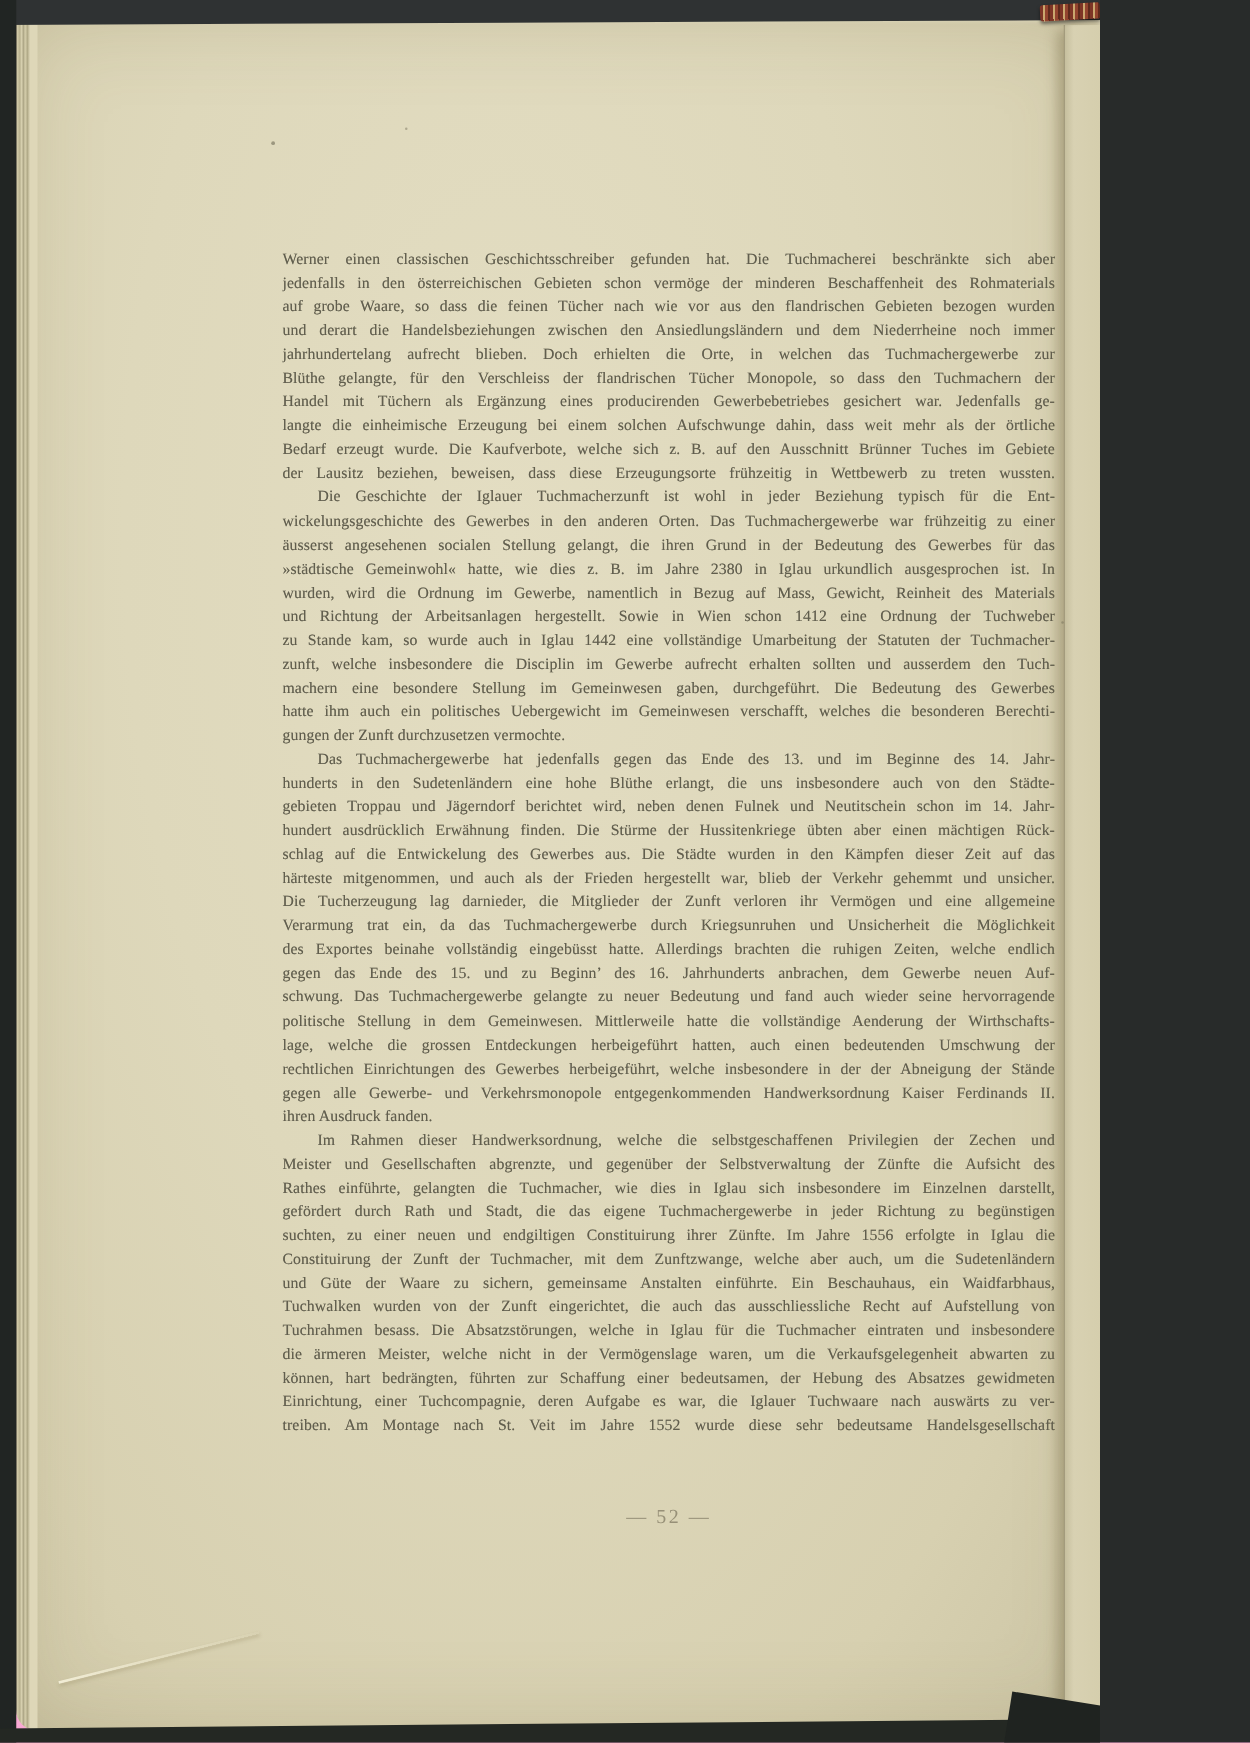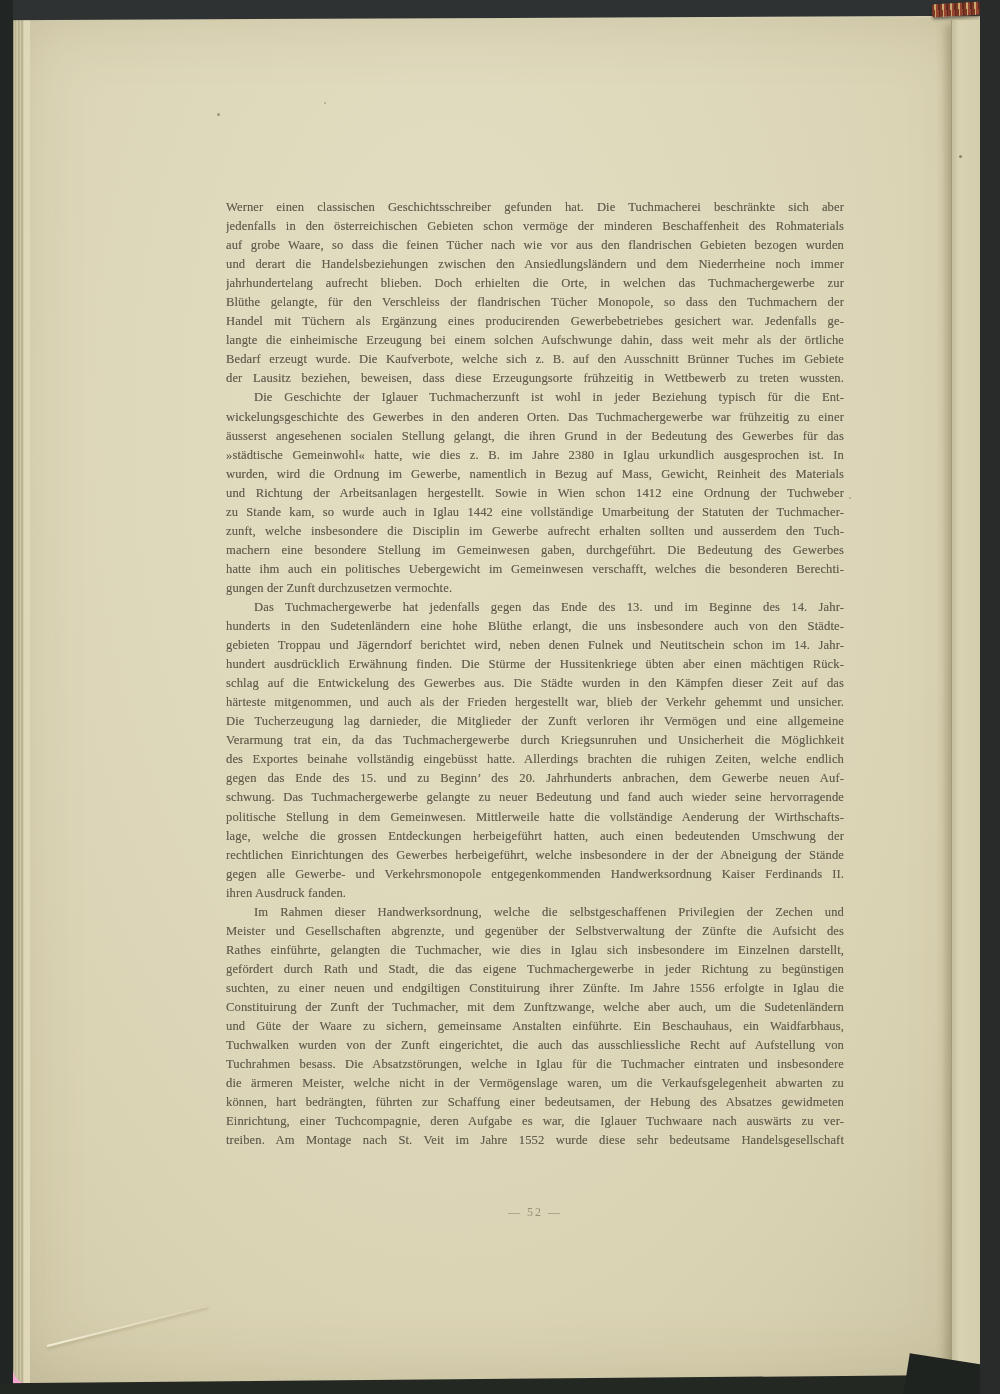--- a/index.html
+++ b/index.html
@@ -2,21 +2,21 @@
 <html><head>
 <meta charset="utf-8">
 <style>
   html,body{margin:0;padding:0;}
   body{
     width:1000px;height:1394px;
     background:#282b2a;
     font-family:"Liberation Serif", serif;
     overflow:hidden;
   }
-  .scene{position:relative;width:980px;height:1394px;overflow:hidden;background:#f9a8d4;}
+  .scene{position:relative;width:880px;height:1394px;overflow:hidden;background:#f9a8d4;}
 
   
   .page{
     position:absolute;left:13px;top:14px;right:0;bottom:10px;
     background:radial-gradient(ellipse at 45% 30%, #e3ddc2 0%, #ded8bb 45%, #d7d0b0 78%, #cbc4a4 100%);
     border-radius:6px 0 0 16px;
     box-shadow:inset 0 0 70px rgba(120,105,60,.22), inset 0 2px 4px rgba(255,255,245,.5);
   }
   
   .page::before{
@@ -65,21 +65,21 @@
   }
   .line{
     height:19.05px;white-space:normal;
     text-align:justify;text-align-last:justify;
   }
   .line.short{text-align-last:left;}
   .line.indent{text-indent:28px;}
 
   .page-number{
     position:absolute;left:213px;top:1191px;width:618px;
-    text-align:center;font-size:12px;letter-spacing:2px;
+    text-align:center;font-size:16px;letter-spacing:2px;
     color:rgba(125,118,95,.72);
   }
 
   
   .speck{position:absolute;border-radius:50%;}
   .s1{left:204px;top:99px;width:3px;height:3px;background:rgba(90,85,65,.5);}
   .s2{left:311px;top:88px;width:2px;height:2px;background:rgba(90,85,65,.38);}
   .s3{left:946px;top:141px;width:3px;height:3px;background:rgba(70,65,50,.55);}
   .s4{left:836px;top:483px;width:2px;height:2px;background:rgba(90,85,65,.35);}
 </style>
@@ -122,21 +122,21 @@
       <div>
         <div class="line indent">Das Tuchmachergewerbe hat jedenfalls gegen das Ende des 13. und im Beginne des 14. Jahr-</div>
         <div class="line">hunderts in den Sudetenländern eine hohe Blüthe erlangt, die uns insbesondere auch von den Städte-</div>
         <div class="line">gebieten Troppau und Jägerndorf berichtet wird, neben denen Fulnek und Neutitschein schon im 14. Jahr-</div>
         <div class="line">hundert ausdrücklich Erwähnung finden. Die Stürme der Hussitenkriege übten aber einen mächtigen Rück-</div>
         <div class="line">schlag auf die Entwickelung des Gewerbes aus. Die Städte wurden in den Kämpfen dieser Zeit auf das</div>
         <div class="line">härteste mitgenommen, und auch als der Frieden hergestellt war, blieb der Verkehr gehemmt und unsicher.</div>
         <div class="line">Die Tucherzeugung lag darnieder, die Mitglieder der Zunft verloren ihr Vermögen und eine allgemeine</div>
         <div class="line">Verarmung trat ein, da das Tuchmachergewerbe durch Kriegsunruhen und Unsicherheit die Möglichkeit</div>
         <div class="line">des Exportes beinahe vollständig eingebüsst hatte. Allerdings brachten die ruhigen Zeiten, welche endlich</div>
-        <div class="line">gegen das Ende des 15. und zu Beginn’ des 20. Jahrhunderts anbrachen, dem Gewerbe neuen Auf-</div>
+        <div class="line">gegen das Ende des 15. und zu Beginn’ des 16. Jahrhunderts anbrachen, dem Gewerbe neuen Auf-</div>
         <div class="line">schwung. Das Tuchmachergewerbe gelangte zu neuer Bedeutung und fand auch wieder seine hervorragende</div>
         <div class="line">politische Stellung in dem Gemeinwesen. Mittlerweile hatte die vollständige Aenderung der Wirthschafts-</div>
         <div class="line">lage, welche die grossen Entdeckungen herbeigeführt hatten, auch einen bedeutenden Umschwung der</div>
         <div class="line">rechtlichen Einrichtungen des Gewerbes herbeigeführt, welche insbesondere in der der Abneigung der Stände</div>
         <div class="line">gegen alle Gewerbe- und Verkehrsmonopole entgegenkommenden Handwerksordnung Kaiser Ferdinands II.</div>
         <div class="line short">ihren Ausdruck fanden.</div>
       </div>
 
       <div>
         <div class="line indent">Im Rahmen dieser Handwerksordnung, welche die selbstgeschaffenen Privilegien der Zechen und</div>

